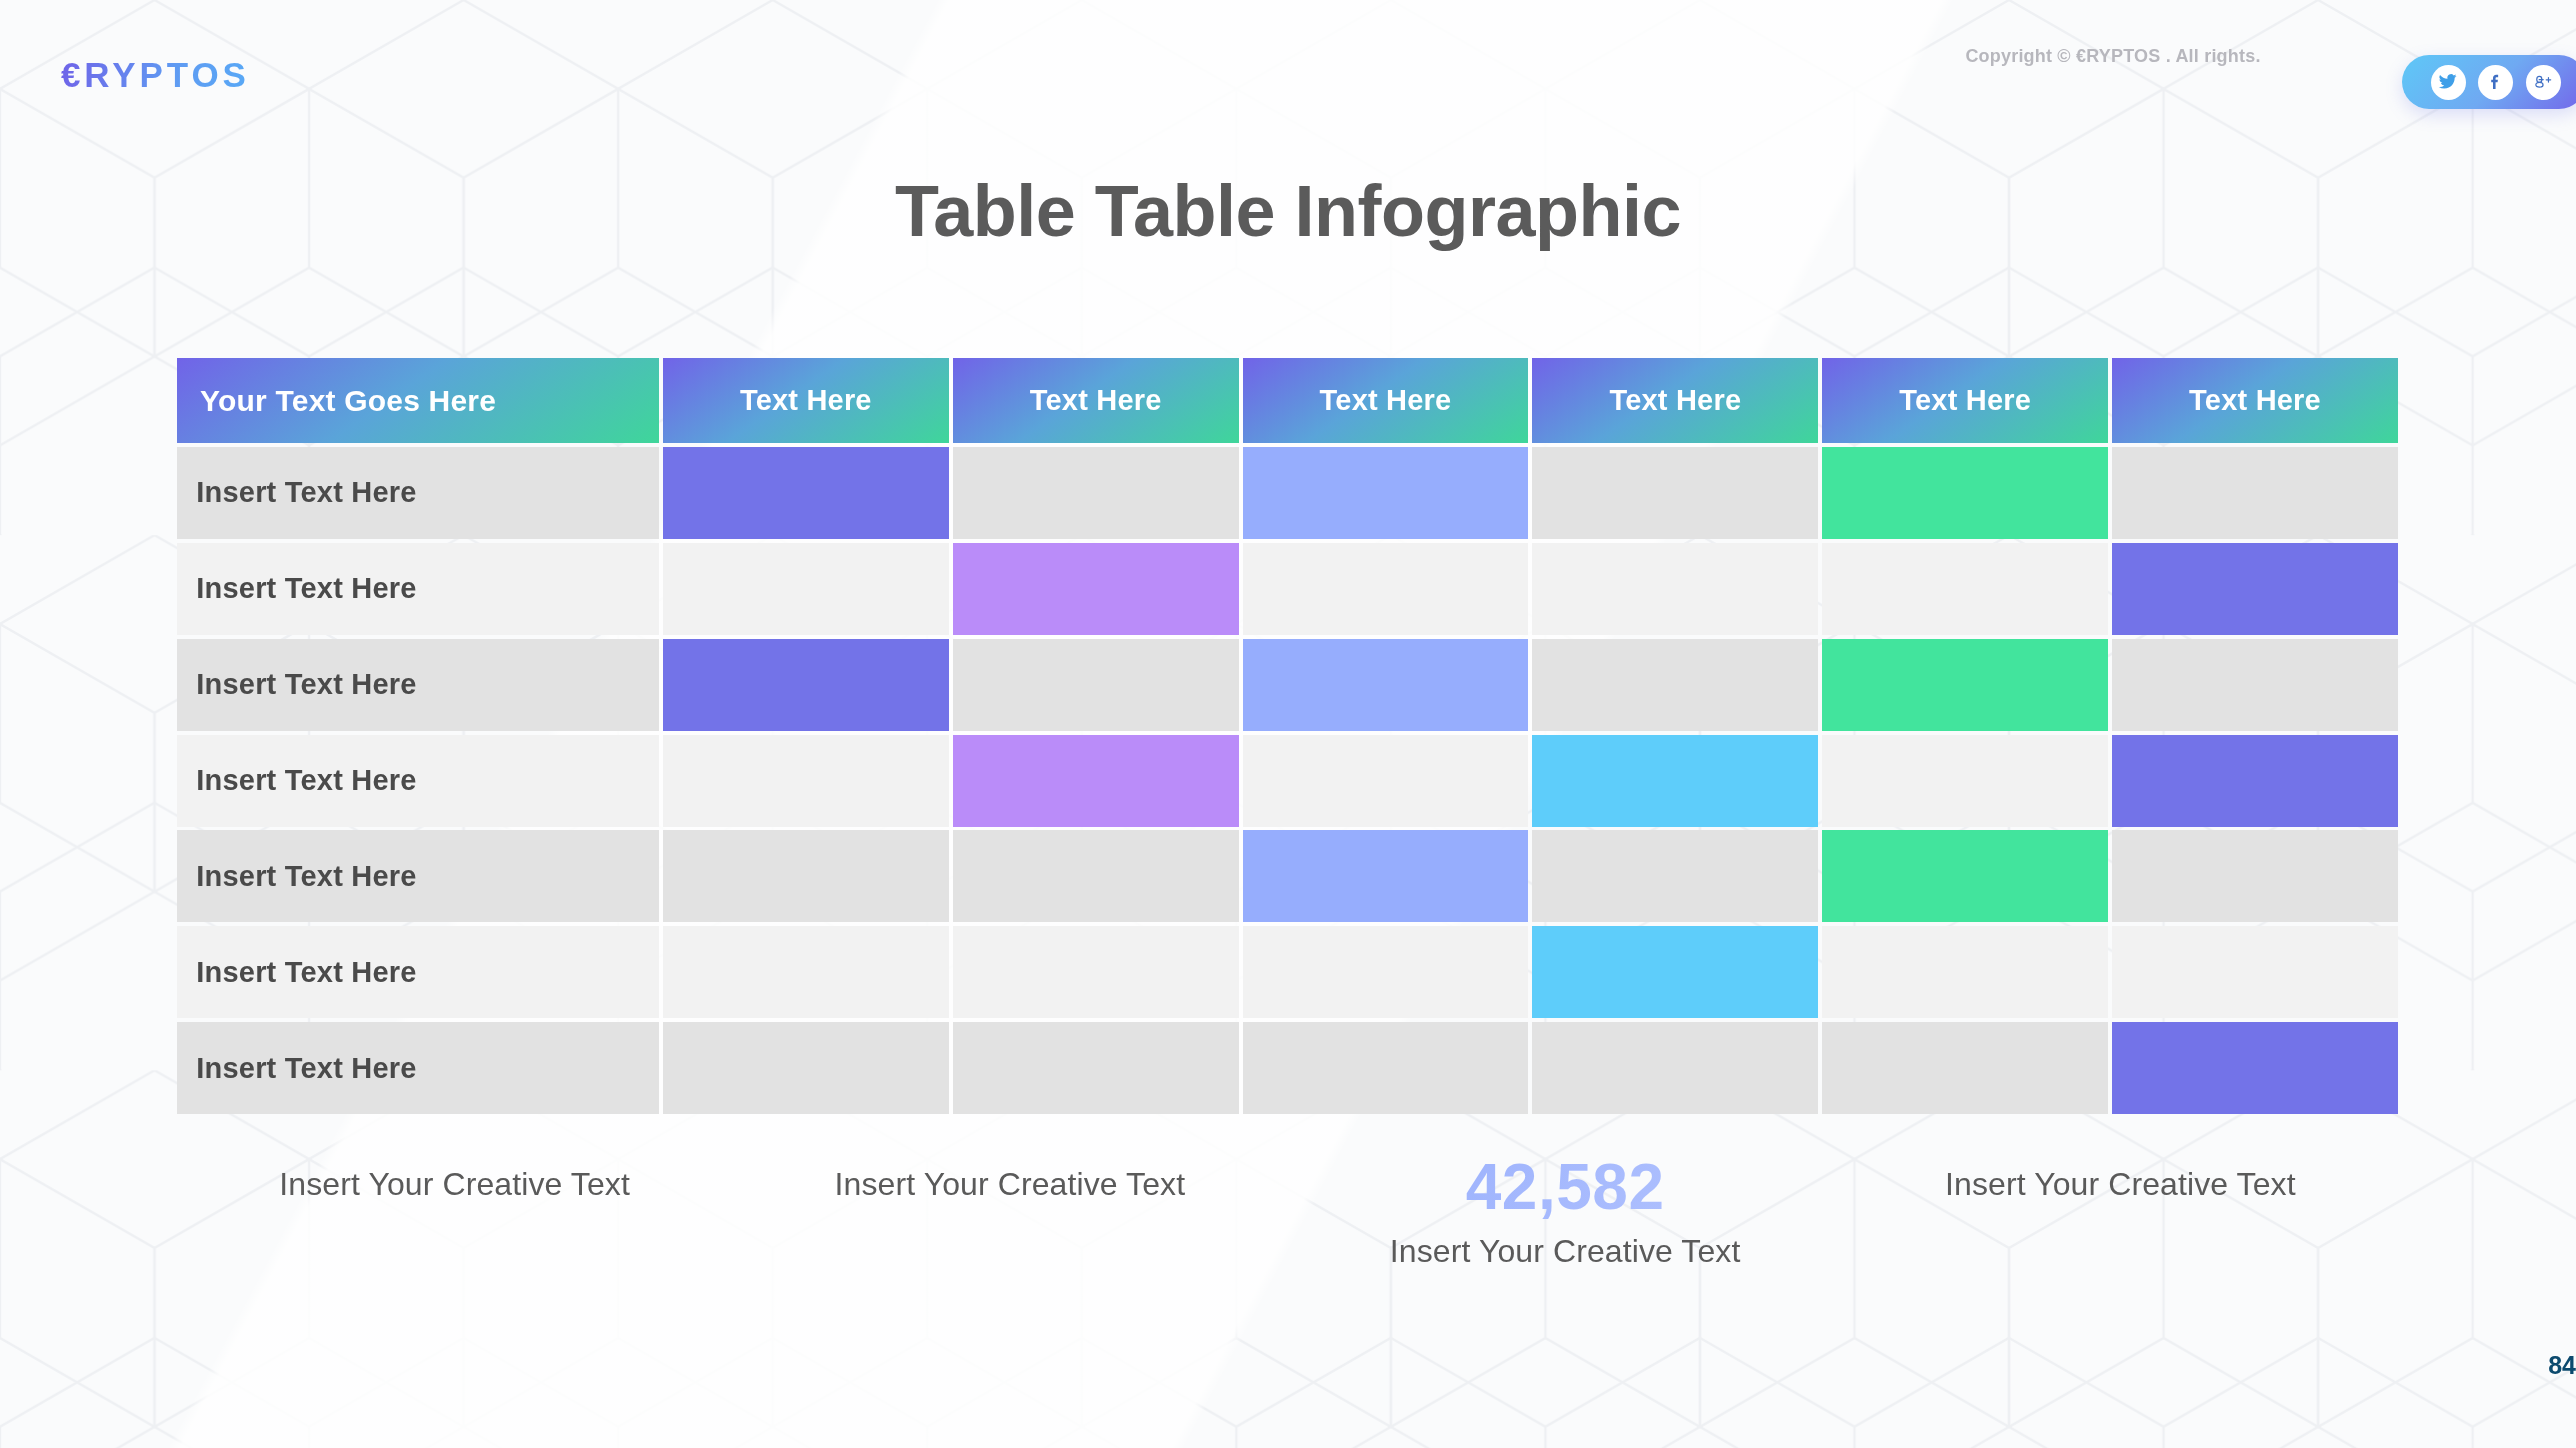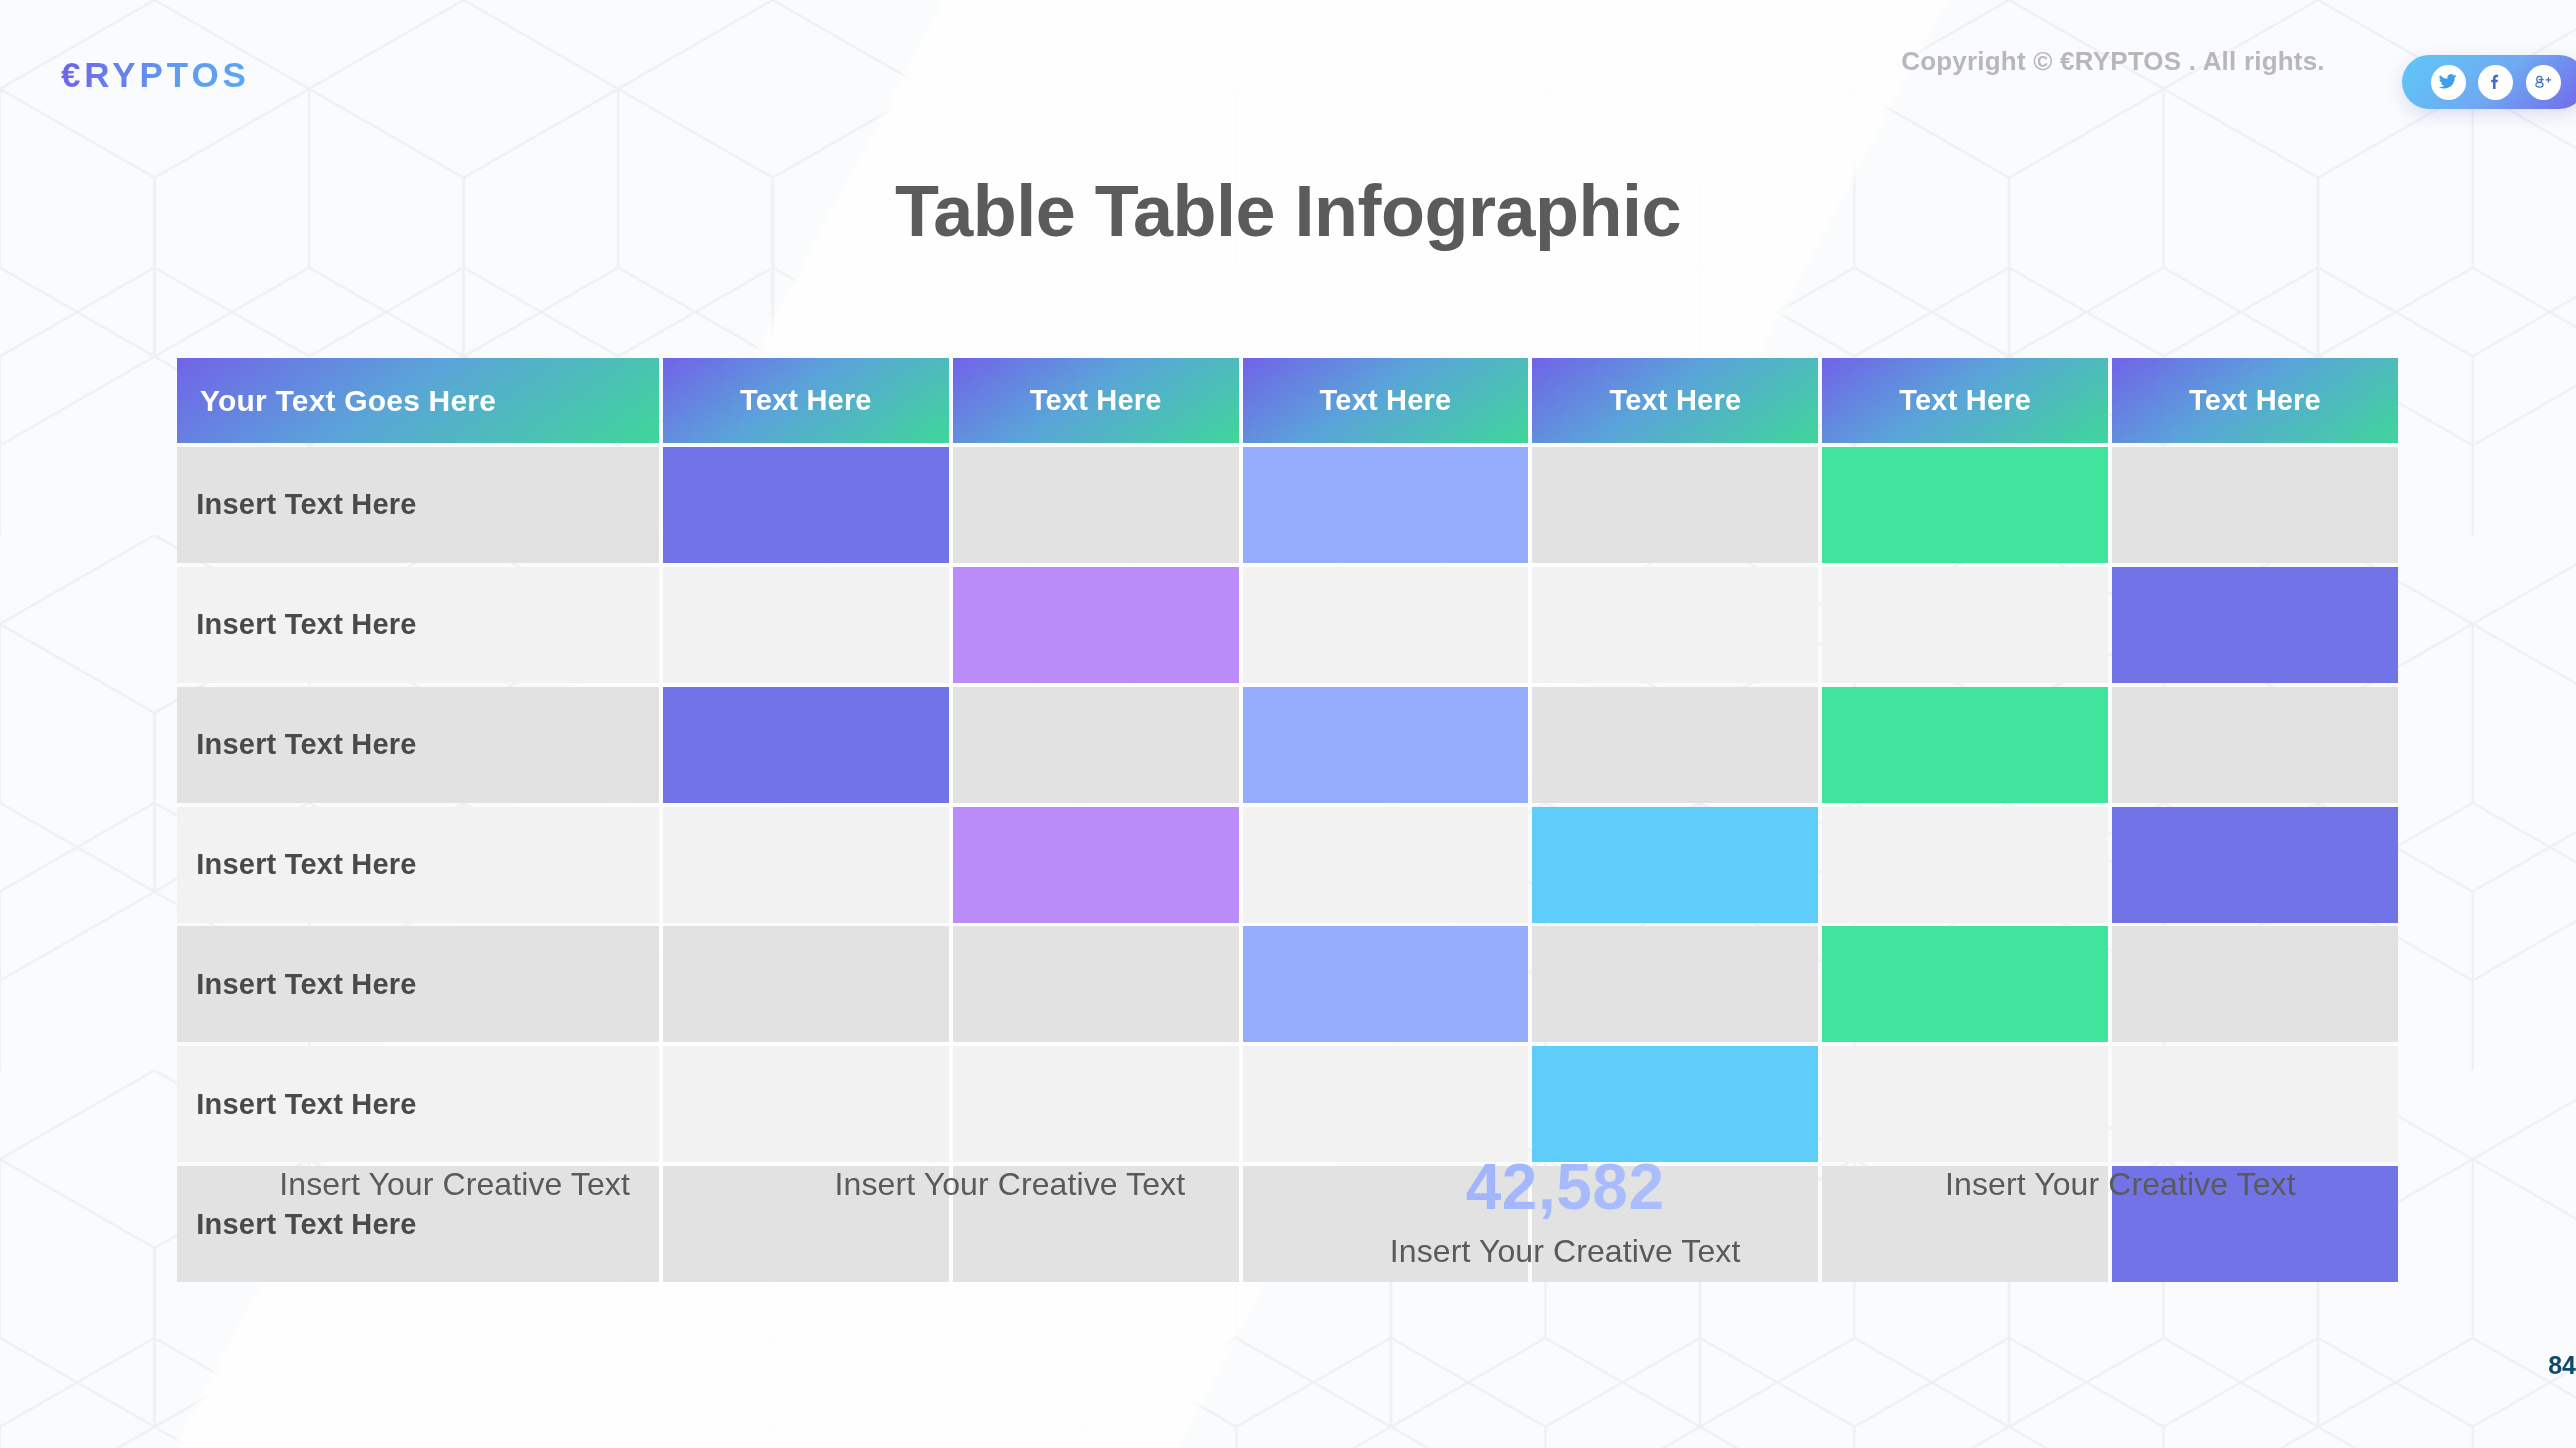--- a/index.html
+++ b/index.html
@@ -57,21 +57,21 @@
     -webkit-text-fill-color: transparent;
     white-space: nowrap;
   }
 
   .copyright {
     position: absolute;
     right: 236px;
     top: 45px;
     width: 454px;
     text-align: center;
-    font-size: 26px;
+    font-size: 18px;
     font-weight: 700;
     line-height: 1.28;
     color: #b7b7bd;
     letter-spacing: 0.2px;
   }
 
   .social-pill {
     position: absolute;
     right: -9.7px;
     top: 55px;
@@ -118,21 +118,21 @@
     display: flex;
     flex-direction: column;
     gap: 3.9px;
   }
   .trow {
     display: flex;
     gap: 3.9px;
   }
 
   .cell {
-    height: 116px;
+    height: 92px;
     display: flex;
     align-items: center;
   }
   .cell.c0  { width: 482px; padding-left: 19.3px; }
   .cell.cx  { width: 286px; }
 
   .head-cell {
     background: linear-gradient(145deg, #7163e8 0%, #5aa4d9 45%, #3fd69a 100%);
     color: #ffffff;
     font-size: 29px;

